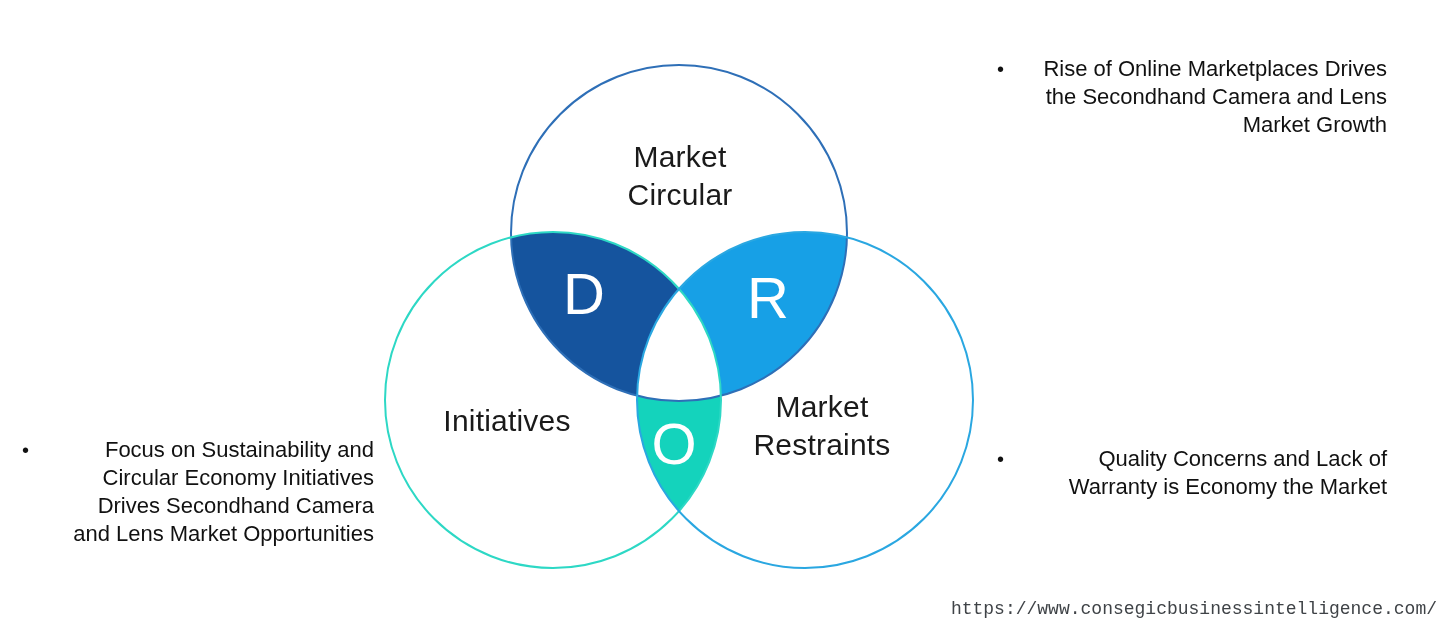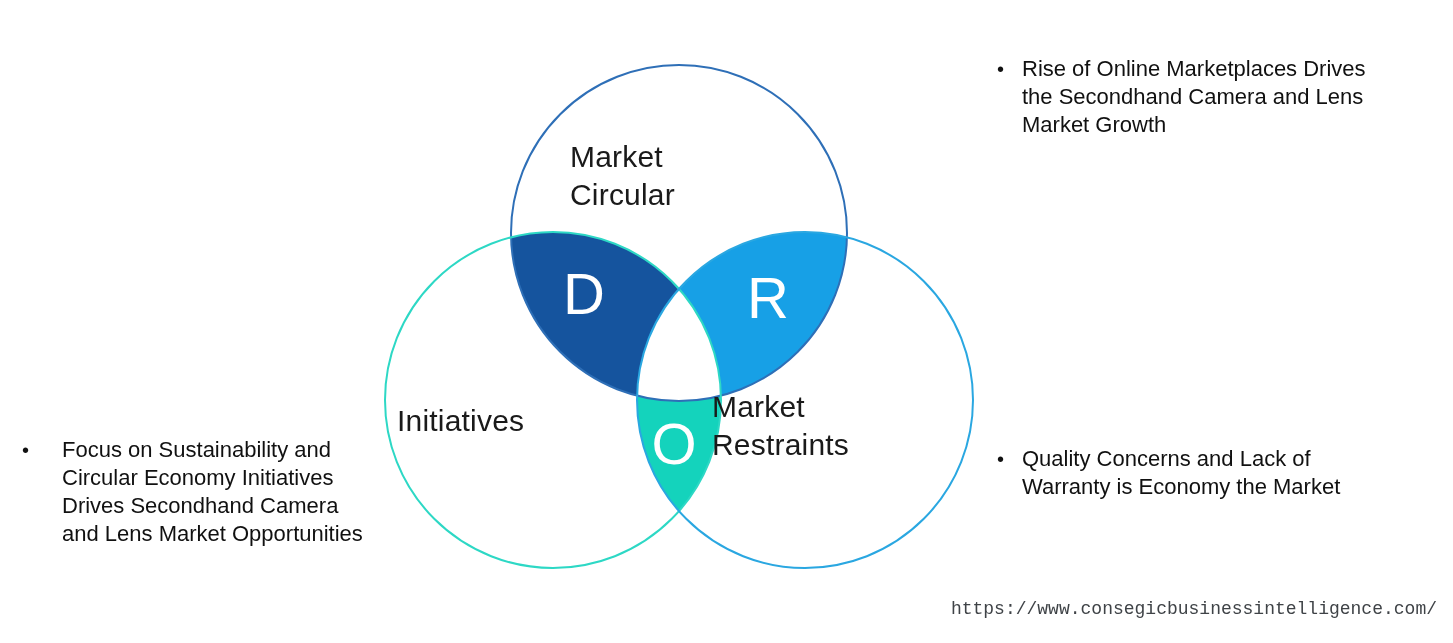--- a/index.html
+++ b/index.html
@@ -16,20 +16,21 @@
   }
   .venn {
     position: absolute;
     left: 0; top: 0;
     width: 1453px; height: 643px;
   }
   .venn .outline { fill: none; stroke-width: 2; }
 
   .vlabel {
     position: absolute;
+    text-align: center;
     font-size: 30px;
     line-height: 38px;
     color: var(--label-color, #1a1a1a);
     letter-spacing: 0.2px;
   }
   .vletter {
     position: absolute;
     transform: translate(-50%, -50%);
     font-size: 58px;
     font-weight: 400;
@@ -43,21 +44,21 @@
     line-height: 28px;
     color: var(--note-color, #111111);
   }
   .note .marker {
     flex: 0 0 auto;
     font-size: 20px;
     line-height: 28px;
   }
   .note-right .marker { width: 25px; }
   .note-left  .marker { width: 20px; }
-  .note .note-text { display: block; }
+  .note .note-text { display: block; text-align: right; }
   .footer-url {
     position: absolute;
     right: 16px; top: 599px;
     font-size: 18px;
     color: var(--url-color, #3f4347);
     white-space: nowrap;
     cursor: pointer;
     text-decoration: none;
     font-family: Liberation Mono, monospace;
   }

